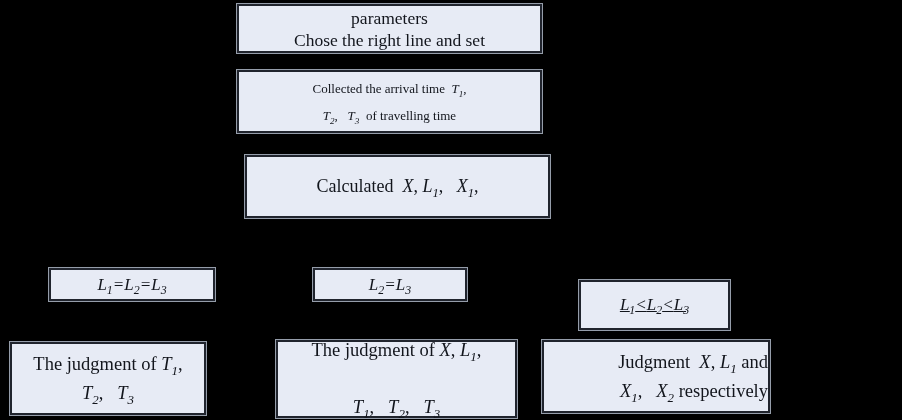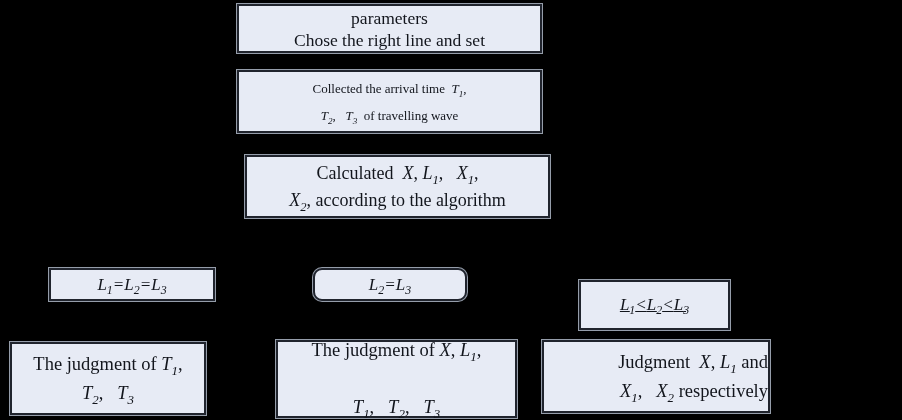--- a/index.html
+++ b/index.html
@@ -32,46 +32,45 @@
   .var  { font-style: italic; }
   sub   { font-size: 70%; line-height: 0; font-style: inherit; }
 
   
   .n1 { left: 237px; top: 4px;   width: 305px; height: 49px; font-size: 17.5px; line-height: 22px; }
   .n2 { left: 237px; top: 70px;  width: 305px; height: 63px; font-size: 13px;   line-height: 27px; }
   .n3 { left: 245px; top: 155px; width: 305px; height: 63px; font-size: 18px;   line-height: 27px; }
 
   
   .c1 { left: 49px;  top: 268px; width: 166px; height: 33px; font-size: 17px; }
-  .c2 { left: 313px; top: 268px; width: 154px; height: 33px; font-size: 17px; border-radius: 9px; }
+  .c2 { left: 313px; top: 268px; width: 154px; height: 33px; font-size: 17px; }
   .c3 { left: 579px; top: 280px; width: 151px; height: 50px; font-size: 17px; text-decoration: underline; }
 
   
   .b1 { left: 10px;  top: 342px; width: 196px; height: 73px; font-size: 18.5px; line-height: 29px; }
   .b2 { left: 276px; top: 340px; width: 241px; height: 78px; font-size: 18.5px; line-height: 29px; gap: 28px; }
   .b3 { left: 542px; top: 340px; width: 228px; height: 73px; font-size: 18.5px; line-height: 29px; align-items: flex-end; }
 </style>
 </head>
 <body>
 
 <div class="canvas">
 
   <div class="node n1">
     <div class="line"><span>parameters</span></div>
     <div class="line"><span>Chose the right line and set</span></div>
   </div>
 
   <div class="node n2">
     <div class="line"><span>Collected the arrival time  </span><span class="var">T<sub>1</sub></span><span>,</span></div>
-    <div class="line"><span class="var">T<sub>2</sub></span><span>,   </span><span class="var">T<sub>3</sub></span><span>  of travelling wave</span></div>
+    <div class="line"><span class="var">T<sub>2</sub></span><span>,   </span><span class="var">T<sub>3</sub></span><span>  of travelling time</span></div>
   </div>
 
   <div class="node n3">
     <div class="line"><span>Calculated  </span><span class="var">X</span><span>, </span><span class="var">L<sub>1</sub></span><span>,   </span><span class="var">X<sub>1</sub></span><span>,</span></div>
-    <div class="line"><span class="var">X<sub>2</sub></span><span>, according to the algorithm</span></div>
   </div>
 
   <div class="node c1">
     <div class="line"><span class="var">L<sub>1</sub></span><span class="var">=</span><span class="var">L<sub>2</sub></span><span class="var">=</span><span class="var">L<sub>3</sub></span></div>
   </div>
 
   <div class="node c2">
     <div class="line"><span class="var">L<sub>2</sub></span><span class="var">=</span><span class="var">L<sub>3</sub></span></div>
   </div>
 

